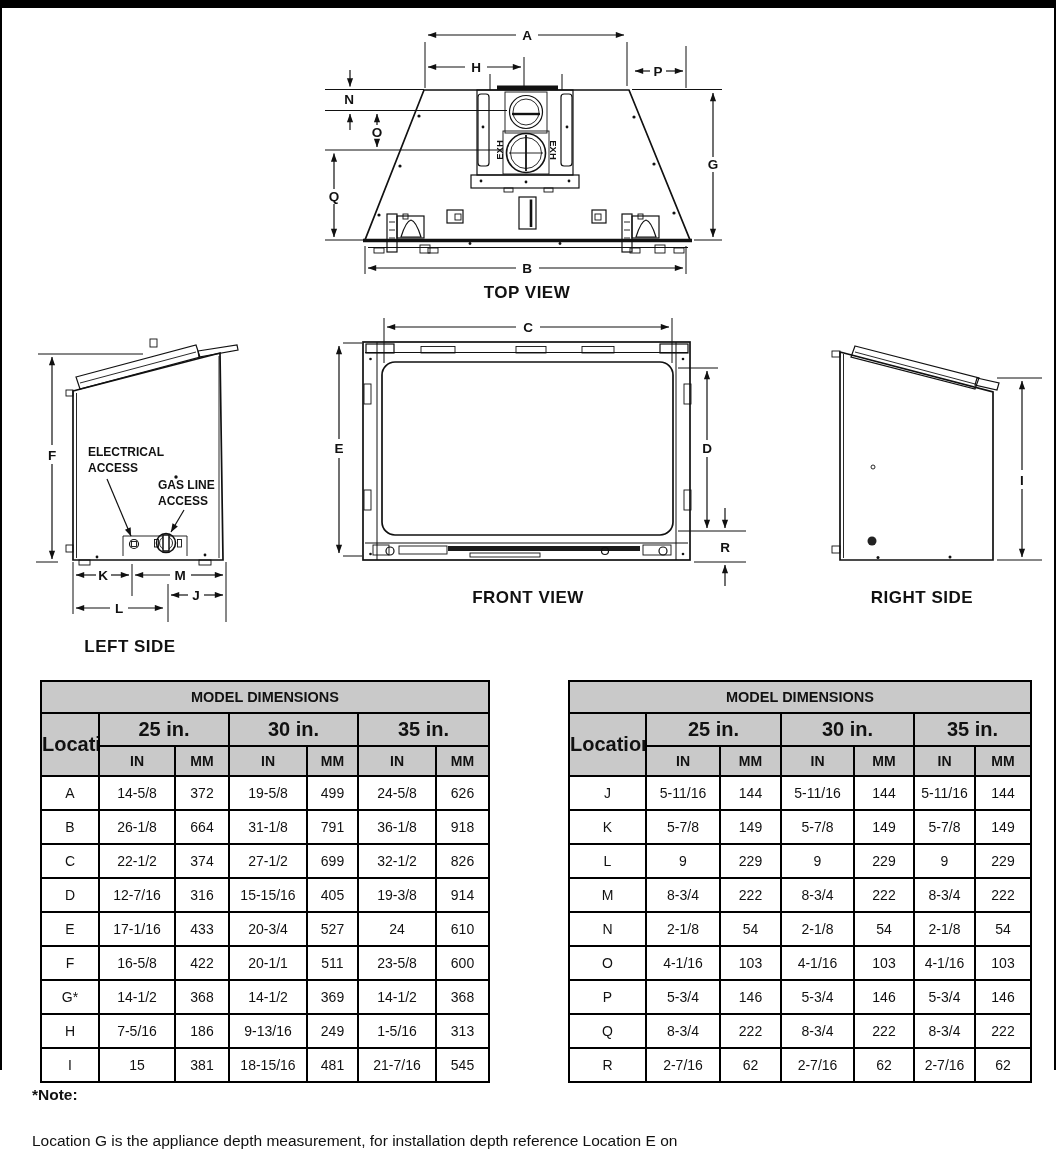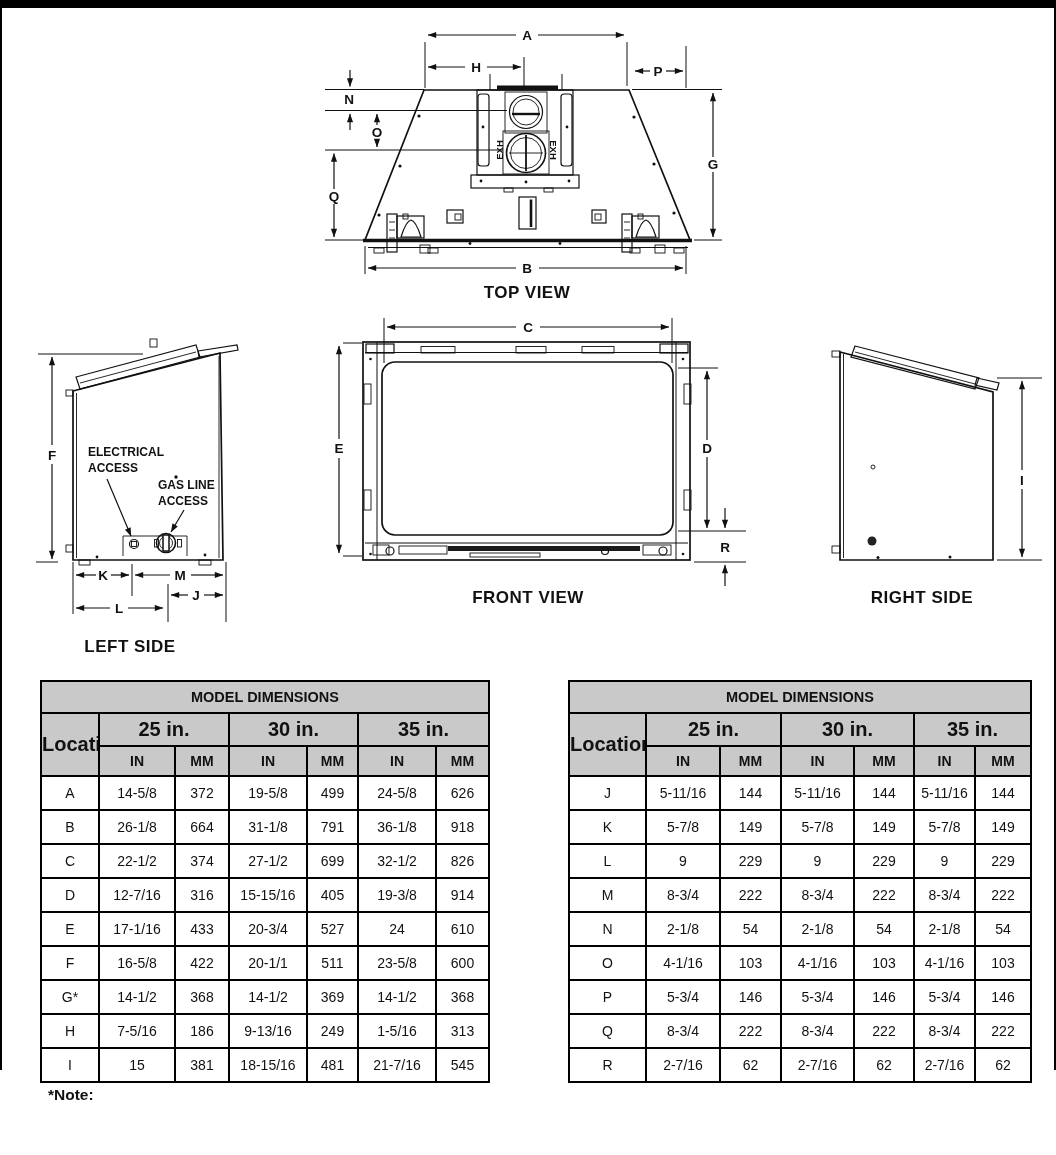--- a/index.html
+++ b/index.html
@@ -20,21 +20,21 @@
   .md{stroke:#111;stroke-width:1.2;fill:none;}
   .tn{stroke:#111;stroke-width:0.9;fill:none;}
   .dimtable{position:absolute;border-collapse:collapse;table-layout:fixed;
             text-align:center;font-size:14px;}
   .dimtable td{border:2px solid #000;padding:0;overflow:hidden;white-space:nowrap;}
   .dimtable .hd{background:#c9c9c9;font-weight:bold;margin-top:48px;}
   .r-title td{height:30px;font-size:14.5px;}
   .r-size td{height:31px;font-size:20px;}
   .r-unit td{height:28px;}
   .r-data td{height:32px;}
-  .note{position:absolute;left:48px;top:1084px;display:flex;gap:25px;font-size:15.5px;line-height:21px;flex-direction:column;}
+  .note{position:absolute;left:32px;top:1084px;display:flex;gap:25px;font-size:15.5px;line-height:21px;flex-direction:column;}
   .note-label{font-weight:bold;}
 </style>
 </head>
 <body>
 
 <div class="page">
   <div class="border-top"></div>
   <div class="border-left"></div>
   <div class="border-right"></div>
 
@@ -534,15 +534,16 @@
           <td>62</td>
           <td>2-7/16</td>
           <td>62</td>
         </tr>
   </tbody>
     </table>
 
   <div class="note">
     <span class="note-label">*Note:</span>
     <div class="note-text">
+      <div>Location G is the appliance depth measurement, for installation depth reference Location E on</div>
     </div>
   </div>
 </div>
 
 </body></html>

